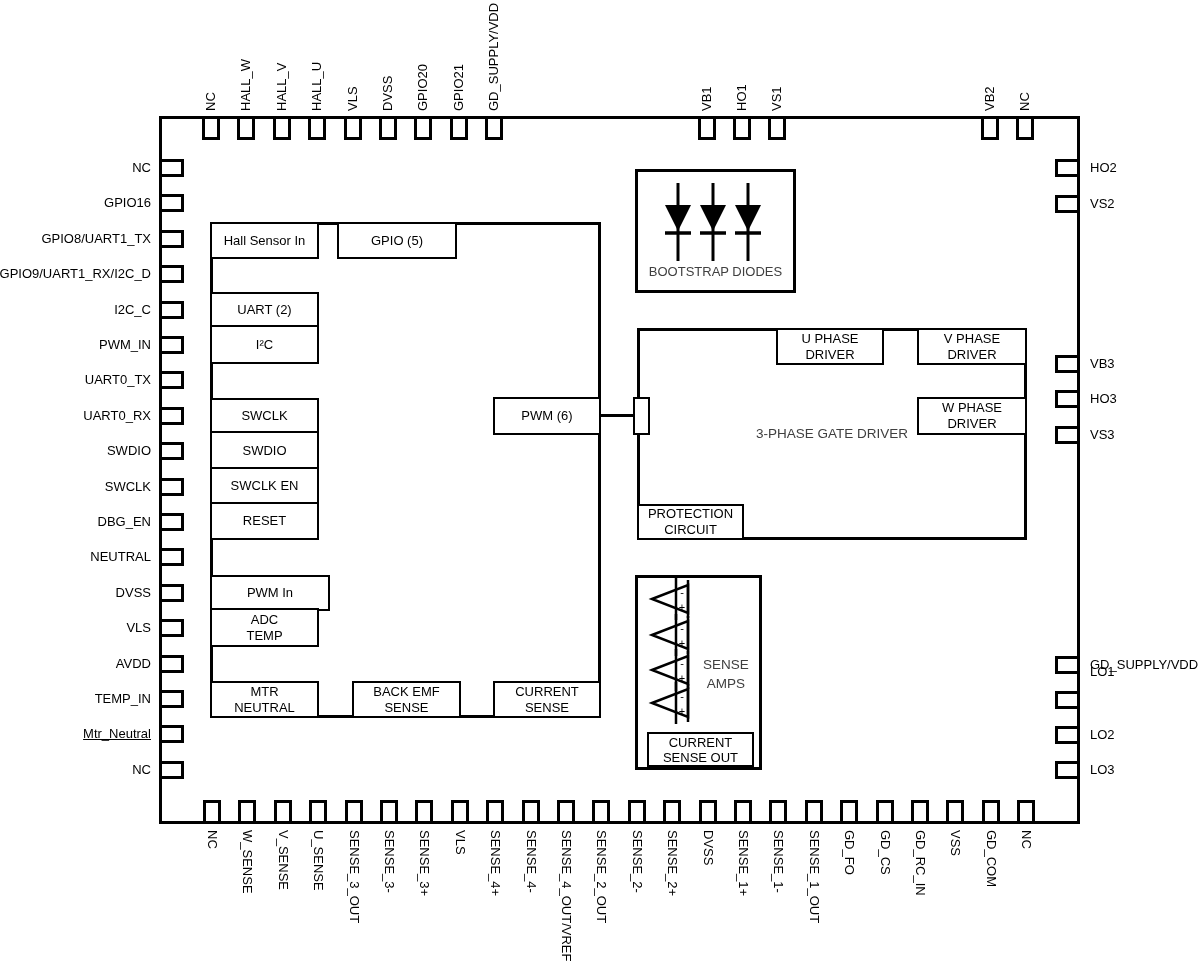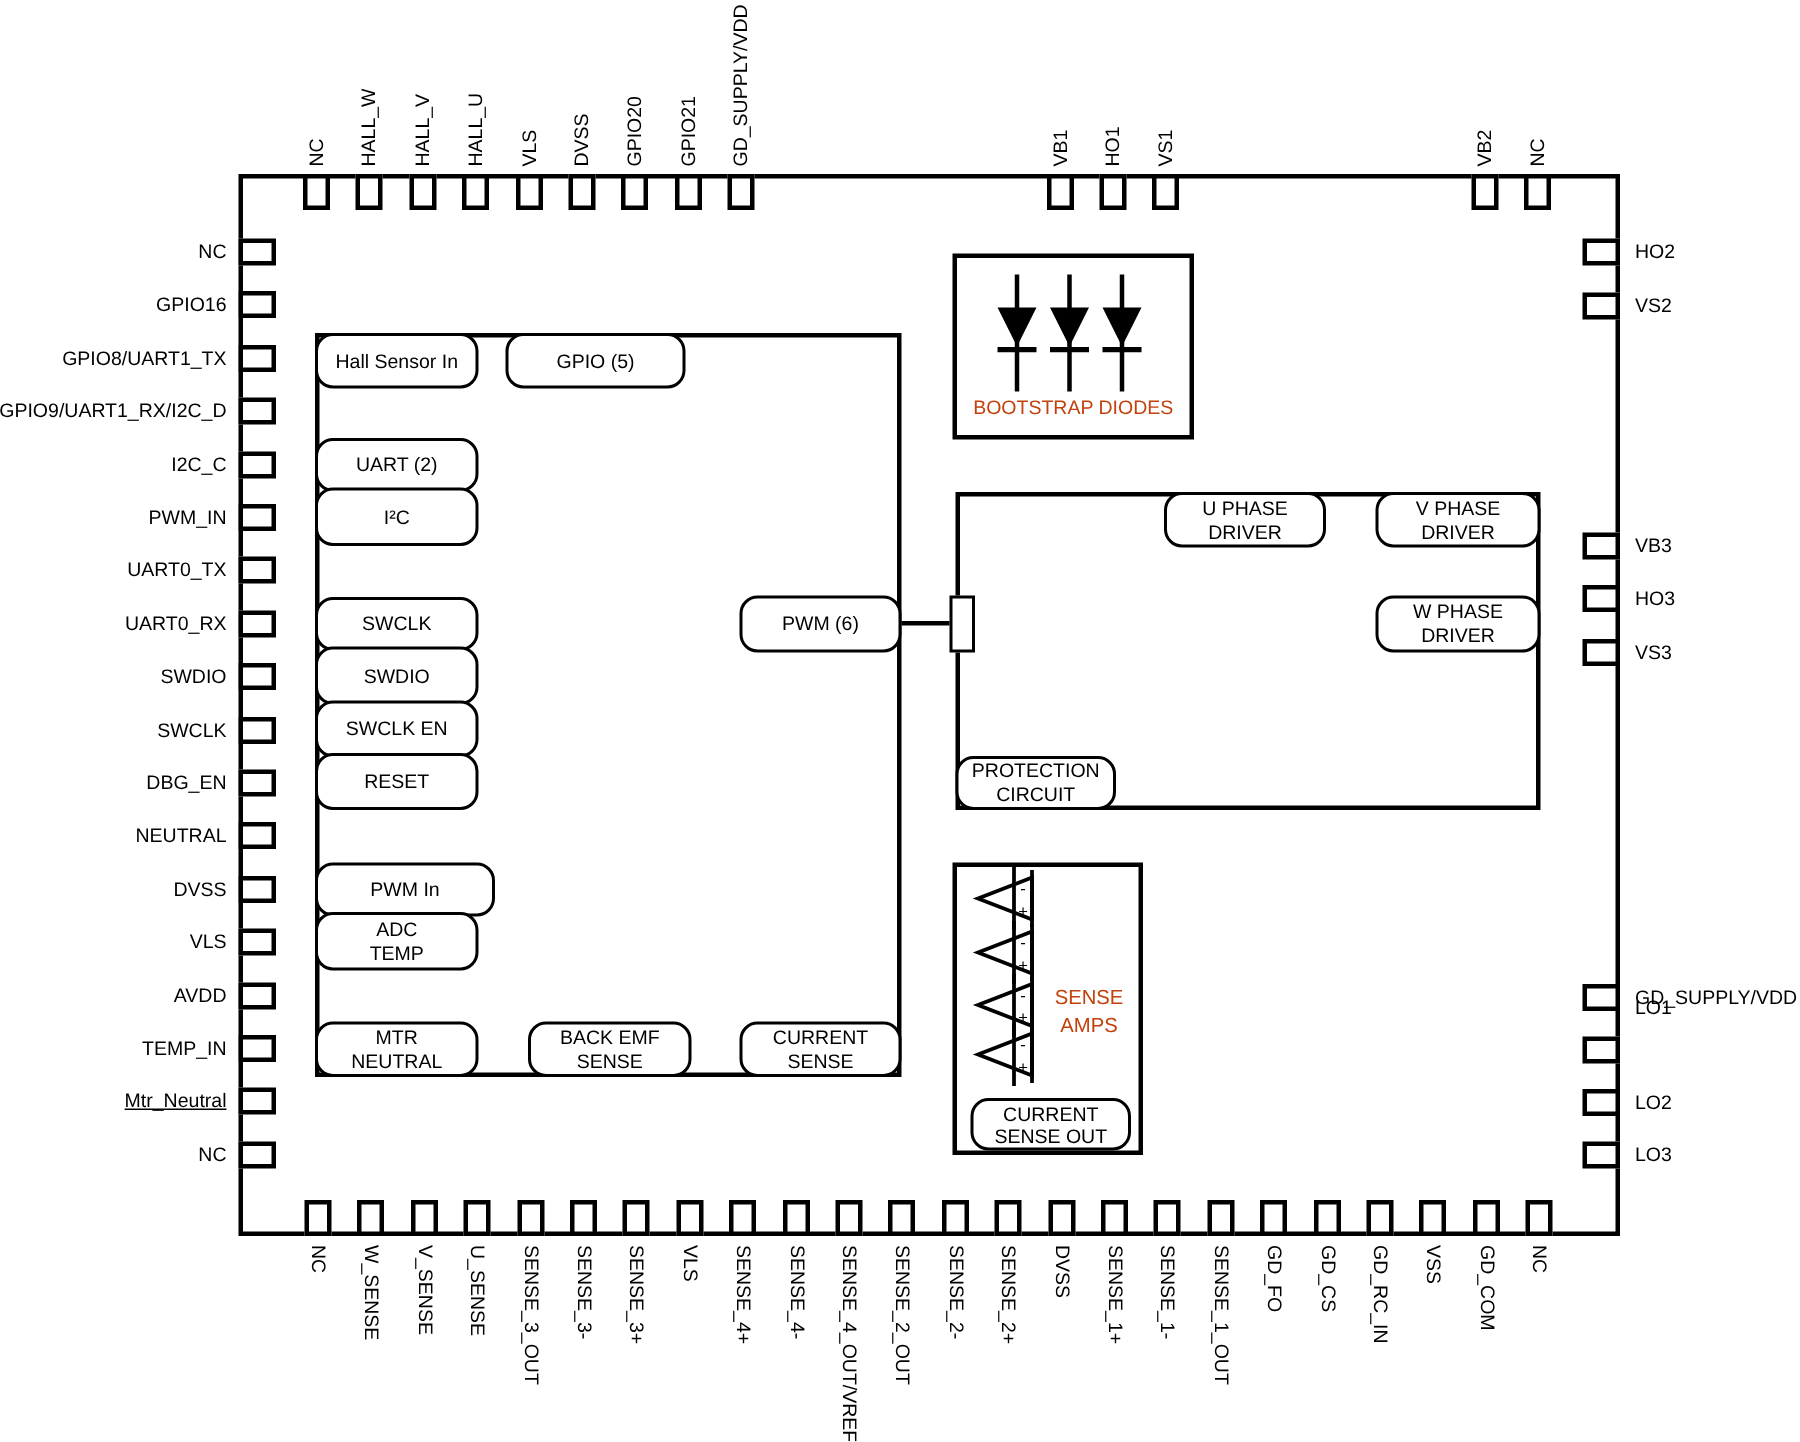--- a/index.html
+++ b/index.html
@@ -18,25 +18,25 @@
   .plabel{position:absolute;font-size:13px;line-height:15px;white-space:nowrap;color:#000;}
   .vlabel-up{transform-origin:0 0;transform:rotate(-90deg);}
   .vlabel-down{transform-origin:0 0;transform:rotate(90deg);}
   .hlabel-left{text-align:right;}
   .box{
     position:absolute;border:3px solid #000;box-sizing:border-box;background:#fff;
   }
   .thin{border-width:2.5px;}
   .flex{
     display:flex;align-items:center;justify-content:center;text-align:center;
-    font-size:13px;line-height:16px;white-space:pre-line;border-radius:12px;
+    font-size:13px;line-height:16px;white-space:pre-line;
   }
   .blabel{
     position:absolute;font-size:13.5px;line-height:16px;text-align:center;
-    white-space:pre-line;color:#c2410c;
+    white-space:pre-line;color:#404040;
   }
   svg{position:absolute;overflow:visible;}
 </style>
 </head>
 <body>
 
 <div id="canvas">
 
   <div class="pkg"></div>
 
@@ -77,20 +77,21 @@
       </g>
       <g>
         <line x1="113" y1="14" x2="113" y2="92" stroke="#000" stroke-width="3"></line>
         <polygon points="100,36 126,36 113,62" fill="#000"></polygon>
         <line x1="100" y1="64" x2="126" y2="64" stroke="#000" stroke-width="3.5"></line>
       </g>
     </svg>
   <div class="blabel" style="left:635px;top:264px;width:161px;font-size:13px">BOOTSTRAP DIODES</div>
 
   <div class="box" style="left:637px;top:328px;width:390px;height:212px"></div>
+  <div class="blabel" style="left:637px;top:426px;width:390px">3-PHASE GATE DRIVER</div>
   <div class="box thin flex" style="left:776px;top:328px;width:108px;height:37px">U PHASE
 DRIVER</div>
   <div class="box thin flex" style="left:917px;top:328px;width:110px;height:37px">V PHASE
 DRIVER</div>
   <div class="box thin flex" style="left:917px;top:397px;width:110px;height:38px">W PHASE
 DRIVER</div>
   <div class="box thin flex" style="left:637px;top:504px;width:107px;height:36px">PROTECTION
 CIRCUIT</div>
   <div class="box thin" style="left:633px;top:397px;width:17px;height:38px"></div>
 

